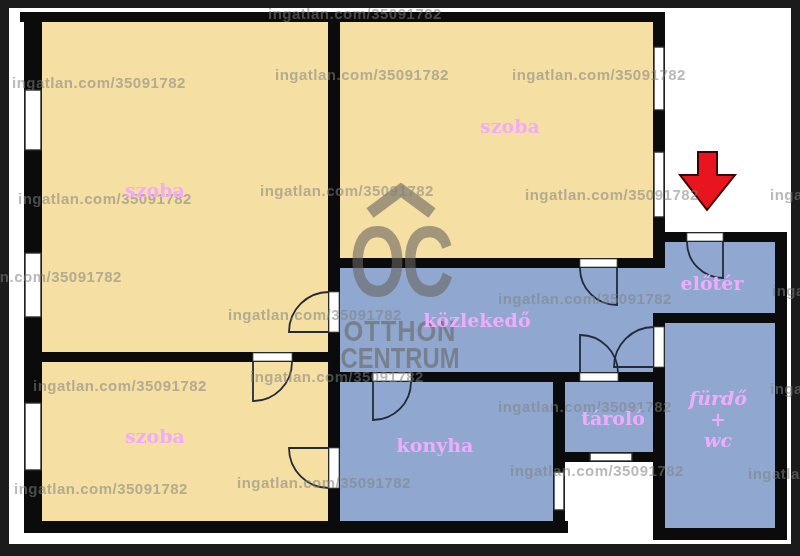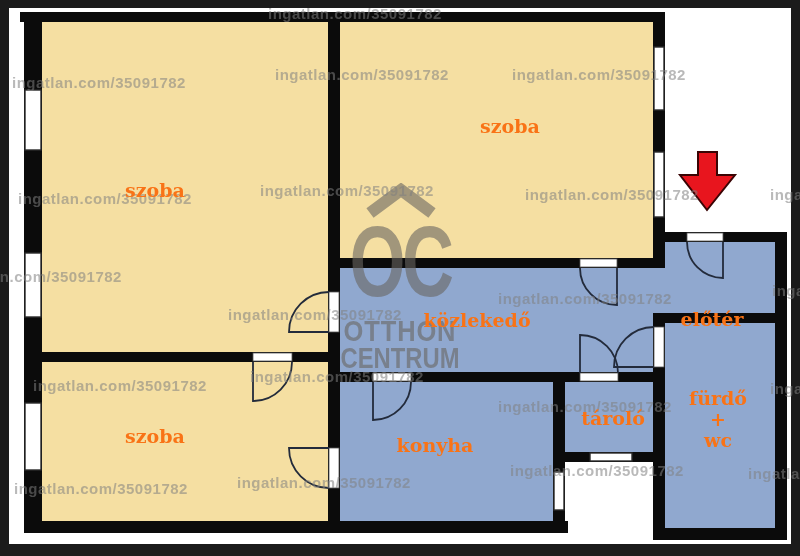--- a/index.html
+++ b/index.html
@@ -11,21 +11,21 @@
   #plan-svg { position:absolute; left:0; top:0; }
   #overlay { position:absolute; left:0; top:0; width:800px; height:556px; pointer-events:none; }
   .wm {
     position:absolute; white-space:nowrap;
     font: bold 15px "Liberation Sans", sans-serif;
     color: rgba(128,128,128,0.55); letter-spacing:0.5px;text-align:right;
   }
   .room-label {
     position:absolute; transform:translate(-50%,-50%);
     font: bold 19px "DejaVu Serif", serif;
-    color:#f97316; white-space:nowrap; text-align:center; line-height:21px;
+    color:#f0abfc; white-space:nowrap; text-align:center; line-height:21px;
   }
   .logo { position:absolute; left:0; top:0; color:rgba(105,102,96,0.6); }
   .logo-roof { position:absolute; left:363px; top:183px; }
   .logo-oc {
     position:absolute; left:400px; top:204px; line-height:100px;
     font: bold 100px "Liberation Sans", sans-serif; letter-spacing:-5px;
     transform:translateX(-50%) scaleX(0.72);
   }
   .logo-line1 {
     position:absolute; left:400px; top:314px; line-height:30px;
@@ -134,22 +134,22 @@
       </div>
       <div class="room-label" style="left: 477px; top: 320px;">
         <div>közlekedő</div>
       </div>
       <div class="room-label" style="left: 435px; top: 445px;">
         <div>konyha</div>
       </div>
       <div class="room-label" style="left: 613px; top: 418px;">
         <div>tároló</div>
       </div>
-      <div class="room-label" style="left: 712px; top: 283px; margin-top: 36px;">
+      <div class="room-label" style="left: 712px; top: 283px;">
         <div>előtér</div>
       </div>
-      <div class="room-label" style="left: 718px; top: 419px;">
+      <div class="room-label" style="left: 718px; top: 419px; font-style: italic;">
         <div>fürdő</div>
         <div>+</div>
         <div>wc</div>
       </div>
     </div>
 </div>
 
 </body></html>

